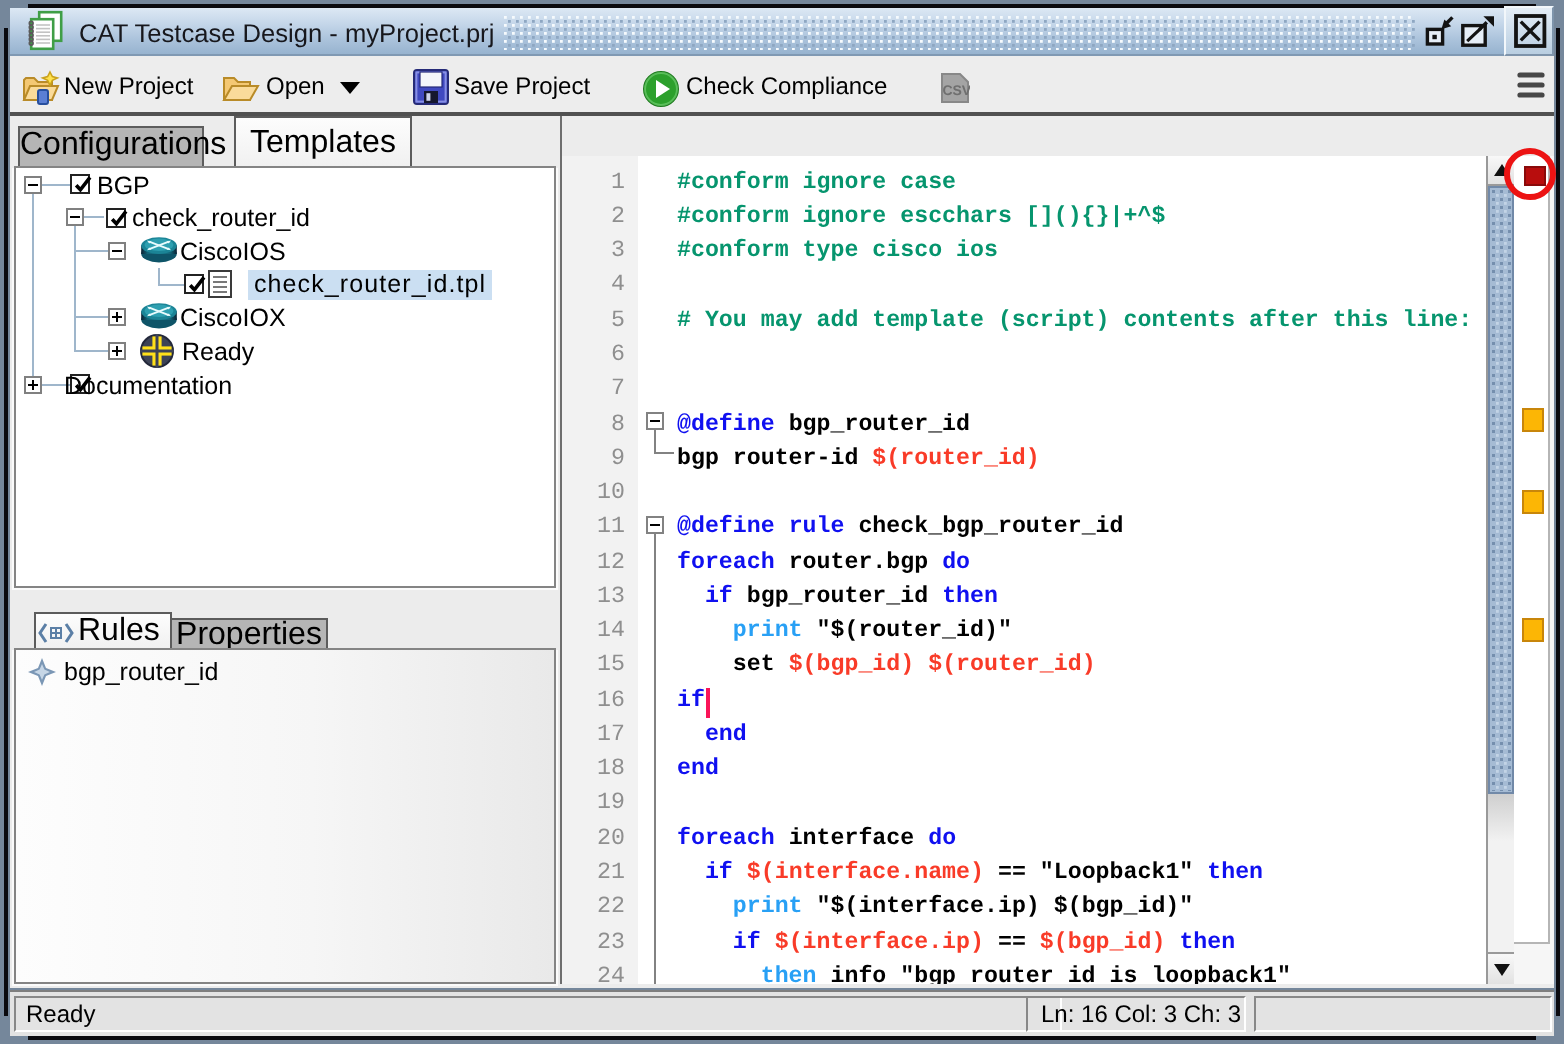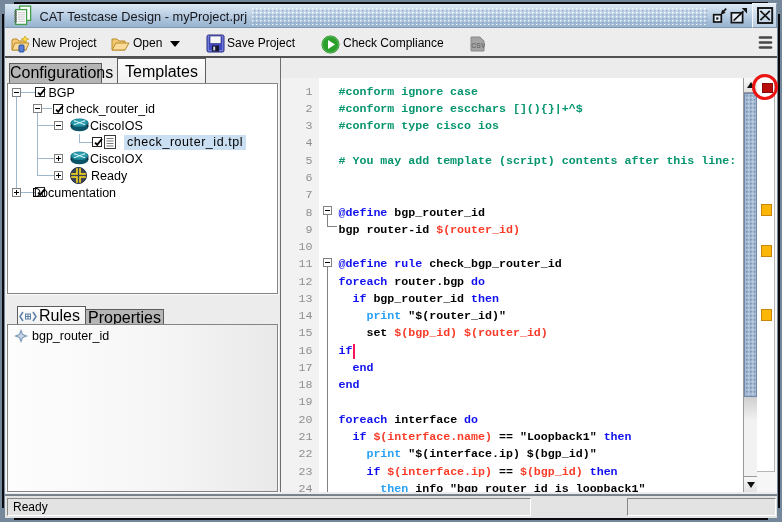--- a/index.html
+++ b/index.html
@@ -416,15 +416,18 @@
 
     <svg class="abs" style="left:746.9px;top:16.3px;pointer-events:none;" width="27" height="27" viewBox="0 0 27 27">
       <circle cx="13" cy="13" r="11.5" fill="none" stroke="#ec1313" stroke-width="3"></circle>
     </svg>
   </div>
 
   <div id="statusbar" class="abs">
     <div class="abs scell" style="left:2px;width:502px;padding-left:20px;">
         <span class="abs stext" style="left:5px;top:1px;">Ready</span>
       </div>
+    <div class="abs scell" style="left:507.5px;width:108px;">
+        <span class="abs stext" style="left:7px;top:1px;">Ln: 16 Col: 3 Ch: 3</span>
+      </div>
     <div class="abs scell" style="left:622px;width:147px;"></div>
   </div>
 </div>
 
 </body></html>

